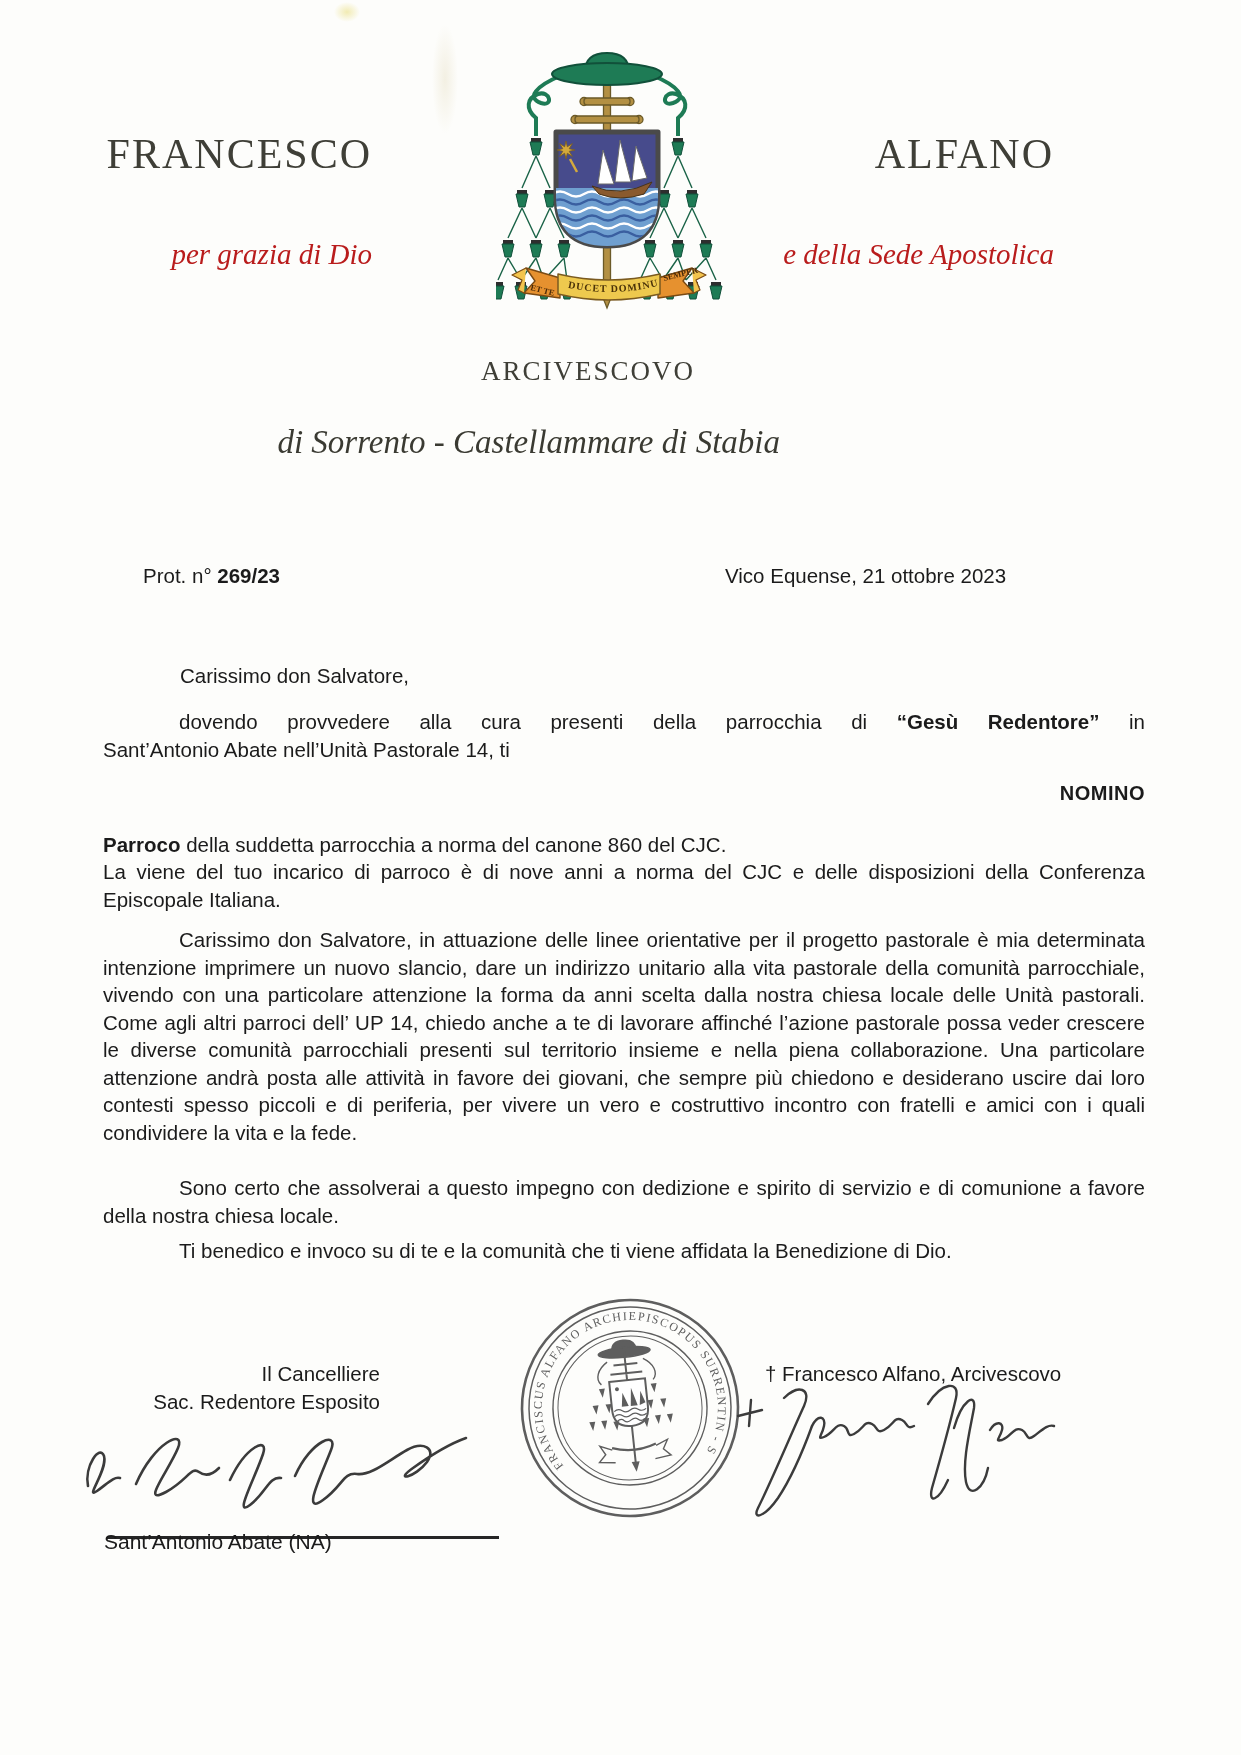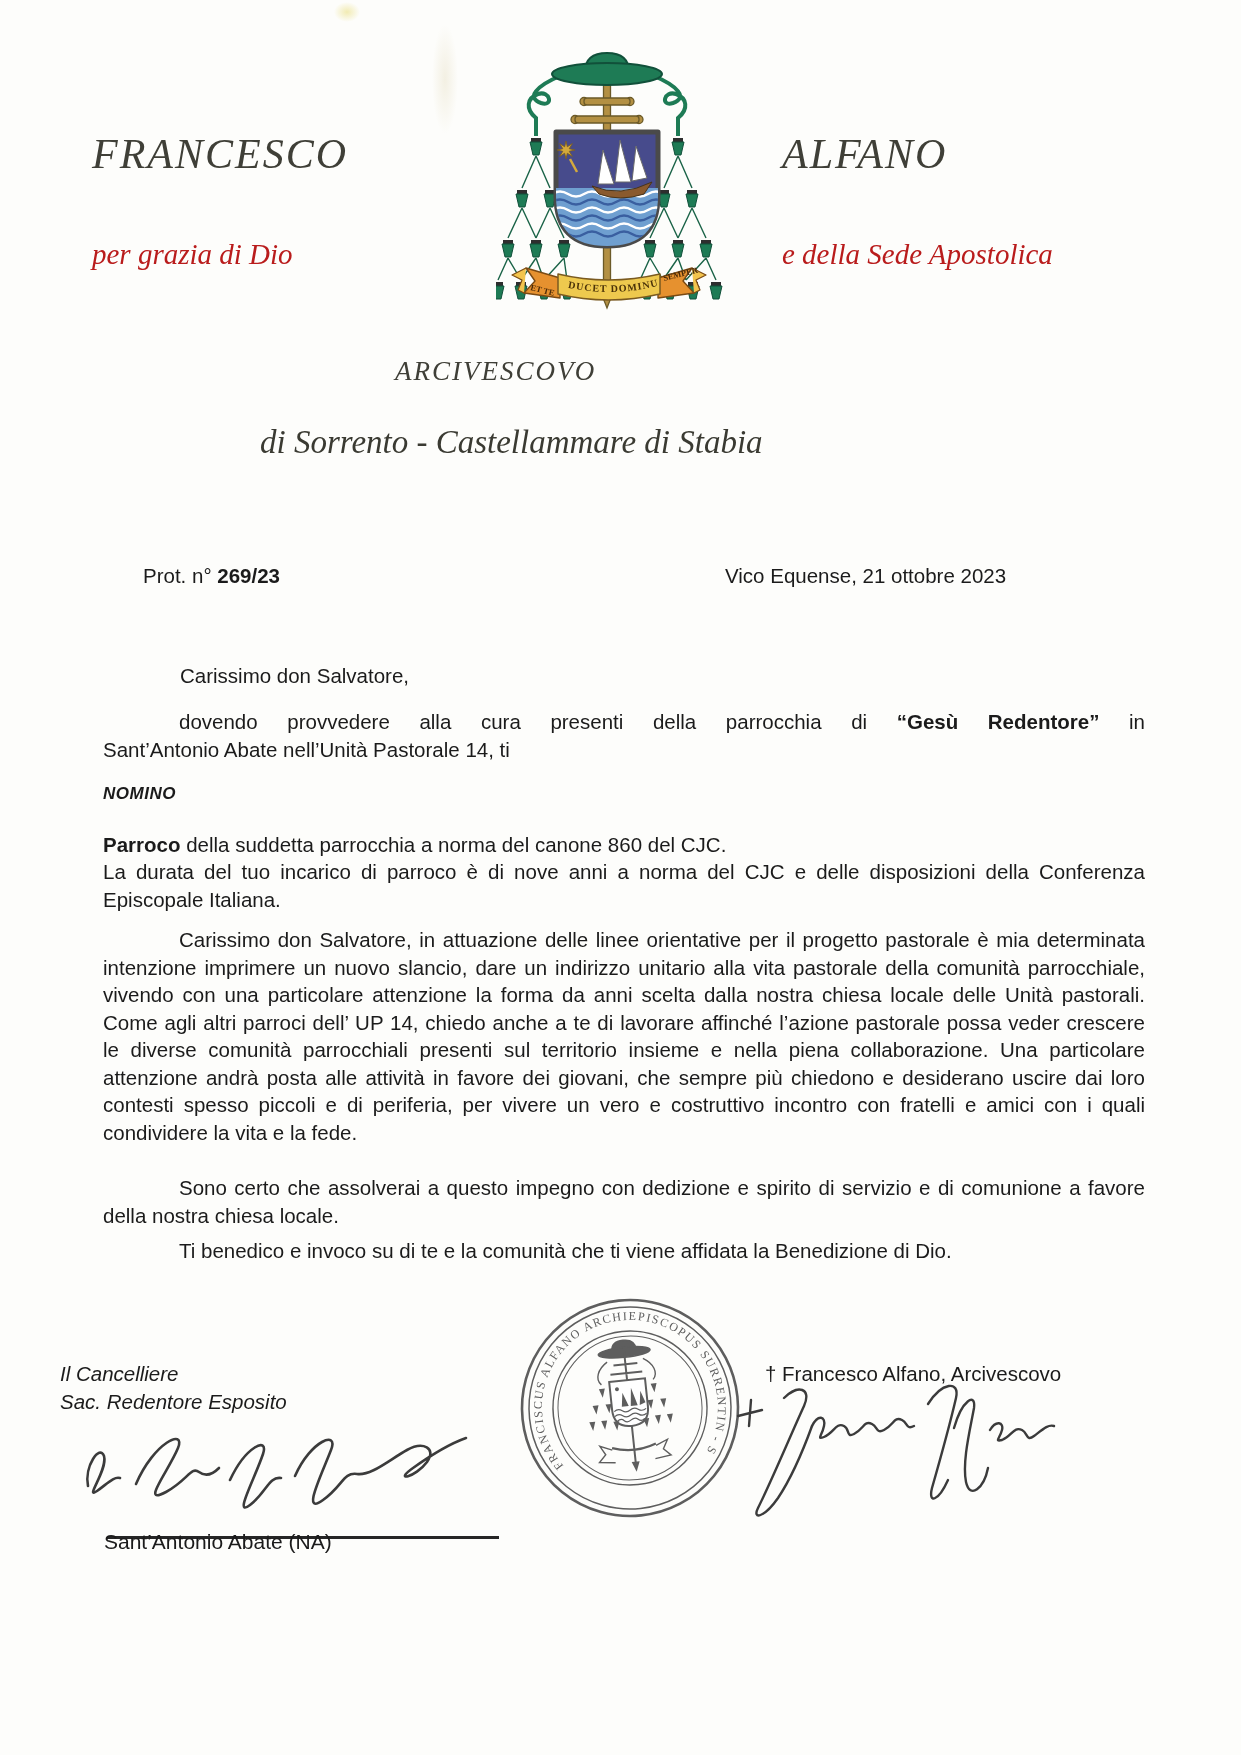--- a/index.html
+++ b/index.html
@@ -5,30 +5,30 @@
   html,body{margin:0;padding:0;background:#888;}
   .page{
     position:relative;width:1241px;height:1755px;margin:0 auto;
     background:#fdfdfb;overflow:hidden;
     font-family:"Liberation Sans",sans-serif;color:#1c1c1c;
   }
   .abs{position:absolute;}
   .sh{font-family:"Liberation Serif",serif;color:#3f3f37;}
   .it{font-style:italic;}
   .b{font-weight:bold;}
-  .ctr{text-align:left;font-style:italic;}
+  .ctr{text-align:right;}
   .just{text-align:justify;}
   .bt{font-size:20.5px;line-height:27.5px;color:#1b1b1b;}
   .ind{text-indent:76px;}
   .fill-line{display:inline-block;width:100%;height:0;}
   .name-big{font-size:42px;letter-spacing:2px;font-weight:400;}
   .sub-it{font-size:29px;color:#b91c1c;}
   .arciv{font-size:27px;letter-spacing:2px;}
   .dioc{font-size:33px;color:#3a3a32;}
-  .nomino{font-size:17px;letter-spacing:.5px;}
+  .nomino{font-size:20px;letter-spacing:.5px;}
   .rule{background:#262626;height:3px;}
   .smudge1{width:26px;height:20px;border-radius:50%;
     background:radial-gradient(closest-side,rgba(232,220,120,.55),rgba(232,220,120,0));}
   .smudge2{width:26px;height:110px;border-radius:50%;
     background:radial-gradient(closest-side,rgba(228,220,190,.4),rgba(228,220,190,0));}
   svg{display:block;}
 </style>
 </head>
 <body>
 
@@ -148,21 +148,21 @@
   <div class="abs bt" style="left:725px;top:562px">Vico Equense, 21 ottobre 2023</div>
 
   <div class="abs bt" style="left:180px;top:662px">Carissimo don Salvatore,</div>
 
   <div class="abs bt just" style="left:103px;top:708px;width:1042px"><span style="display:inline-block;width:76px"></span><span>dovendo provvedere alla cura presenti della parrocchia di </span><span class="b">“Gesù Redentore”</span><span> in</span><span class="fill-line"></span></div>
   <div class="abs bt" style="left:103px;top:736px;width:1042px">Sant’Antonio Abate nell’Unità Pastorale 14, ti</div>
 
   <div class="abs bt b nomino ctr" style="left:103px;top:780px;width:1042px">NOMINO</div>
 
   <div class="abs bt" style="left:103px;top:831px;width:1042px"><span class="b">Parroco</span><span> della suddetta parrocchia a norma del canone 860 del CJC.</span></div>
-  <div class="abs bt just" style="left:103px;top:858px;width:1042px">La durata del tuo incarico di parroco è di nove anni a norma del CJC e delle disposizioni della Conferenza Episcopale Italiana.</div>
+  <div class="abs bt just" style="left:103px;top:858px;width:1042px">La viene del tuo incarico di parroco è di nove anni a norma del CJC e delle disposizioni della Conferenza Episcopale Italiana.</div>
 
   <div class="abs bt just ind" style="left:103px;top:926px;width:1042px">Carissimo don Salvatore, in attuazione delle linee orientative per il progetto pastorale è mia determinata intenzione imprimere un nuovo slancio, dare un indirizzo unitario alla vita pastorale della comunità parrocchiale, vivendo con una particolare attenzione la forma da anni scelta dalla nostra chiesa locale delle Unità pastorali. Come agli altri parroci dell’ UP 14, chiedo anche a te di lavorare affinché l’azione pastorale possa veder crescere le diverse comunità parrocchiali presenti sul territorio insieme e nella piena collaborazione. Una particolare attenzione andrà posta alle attività in favore dei giovani, che sempre più chiedono e desiderano uscire dai loro contesti spesso piccoli e di periferia, per vivere un vero e costruttivo incontro con fratelli e amici con i quali condividere la vita e la fede.</div>
 
   <div class="abs bt just ind" style="left:103px;top:1174px;width:1042px">Sono certo che assolverai a questo impegno con dedizione e spirito di servizio e di comunione a favore della nostra chiesa locale.</div>
 
   <div class="abs bt ind" style="left:103px;top:1237px;width:1042px">Ti benedico e invoco su di te e la comunità che ti viene affidata la Benedizione di Dio.</div>
 
   <div class="abs bt ctr" style="left:60px;top:1360px;width:320px">Il Cancelliere</div>
   <div class="abs bt ctr" style="left:60px;top:1388px;width:320px">Sac. Redentore Esposito</div>
 

